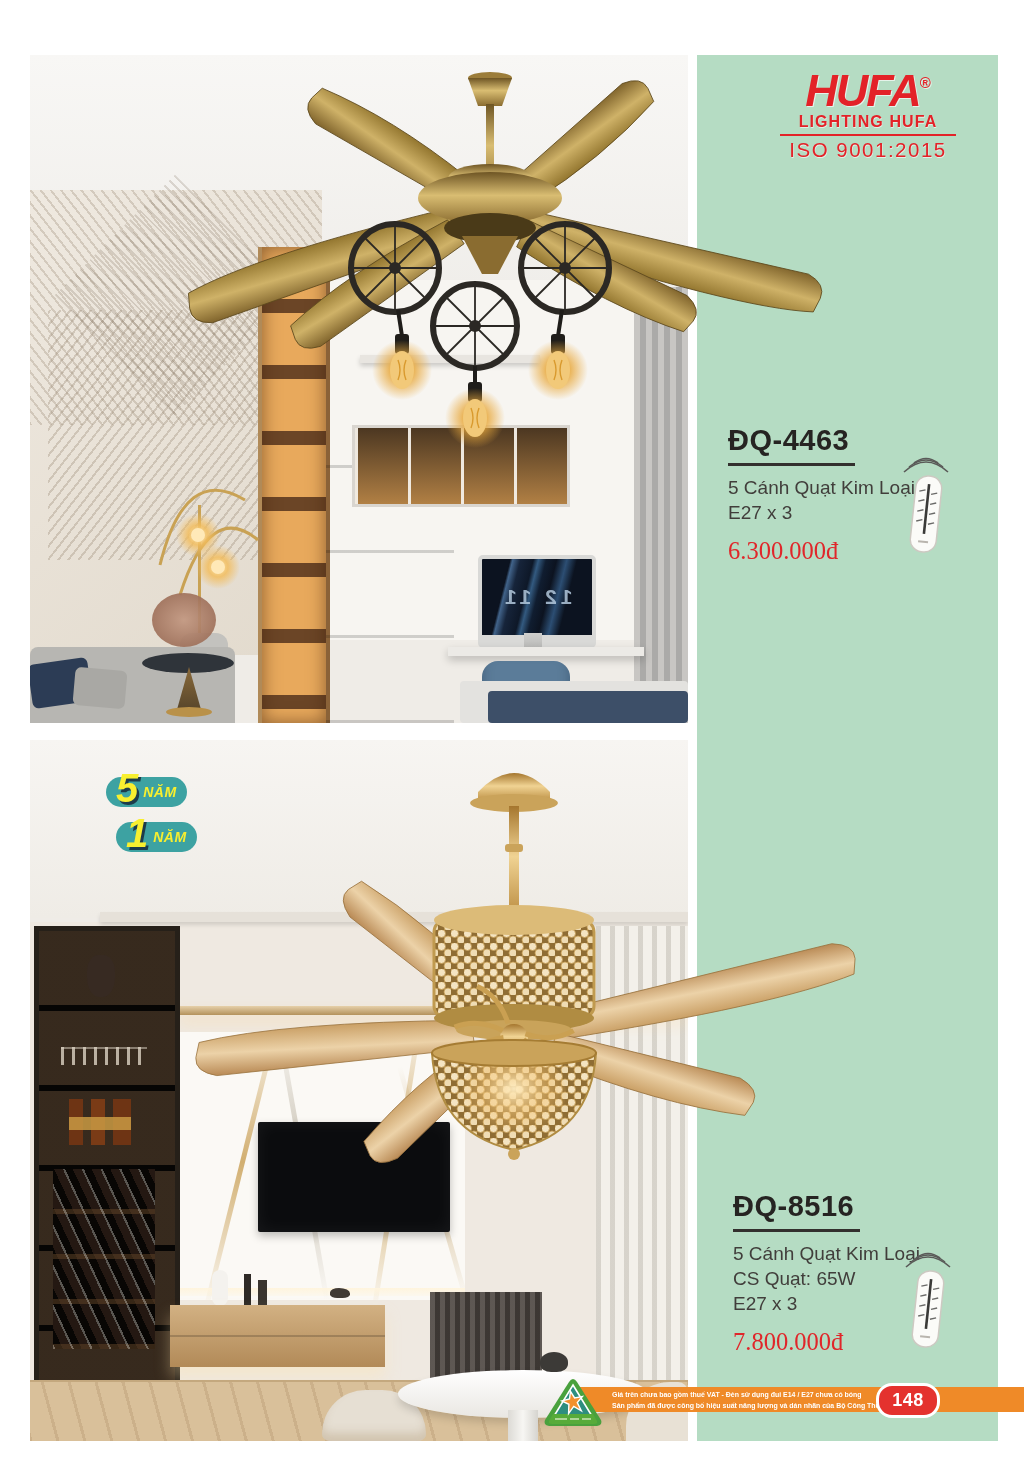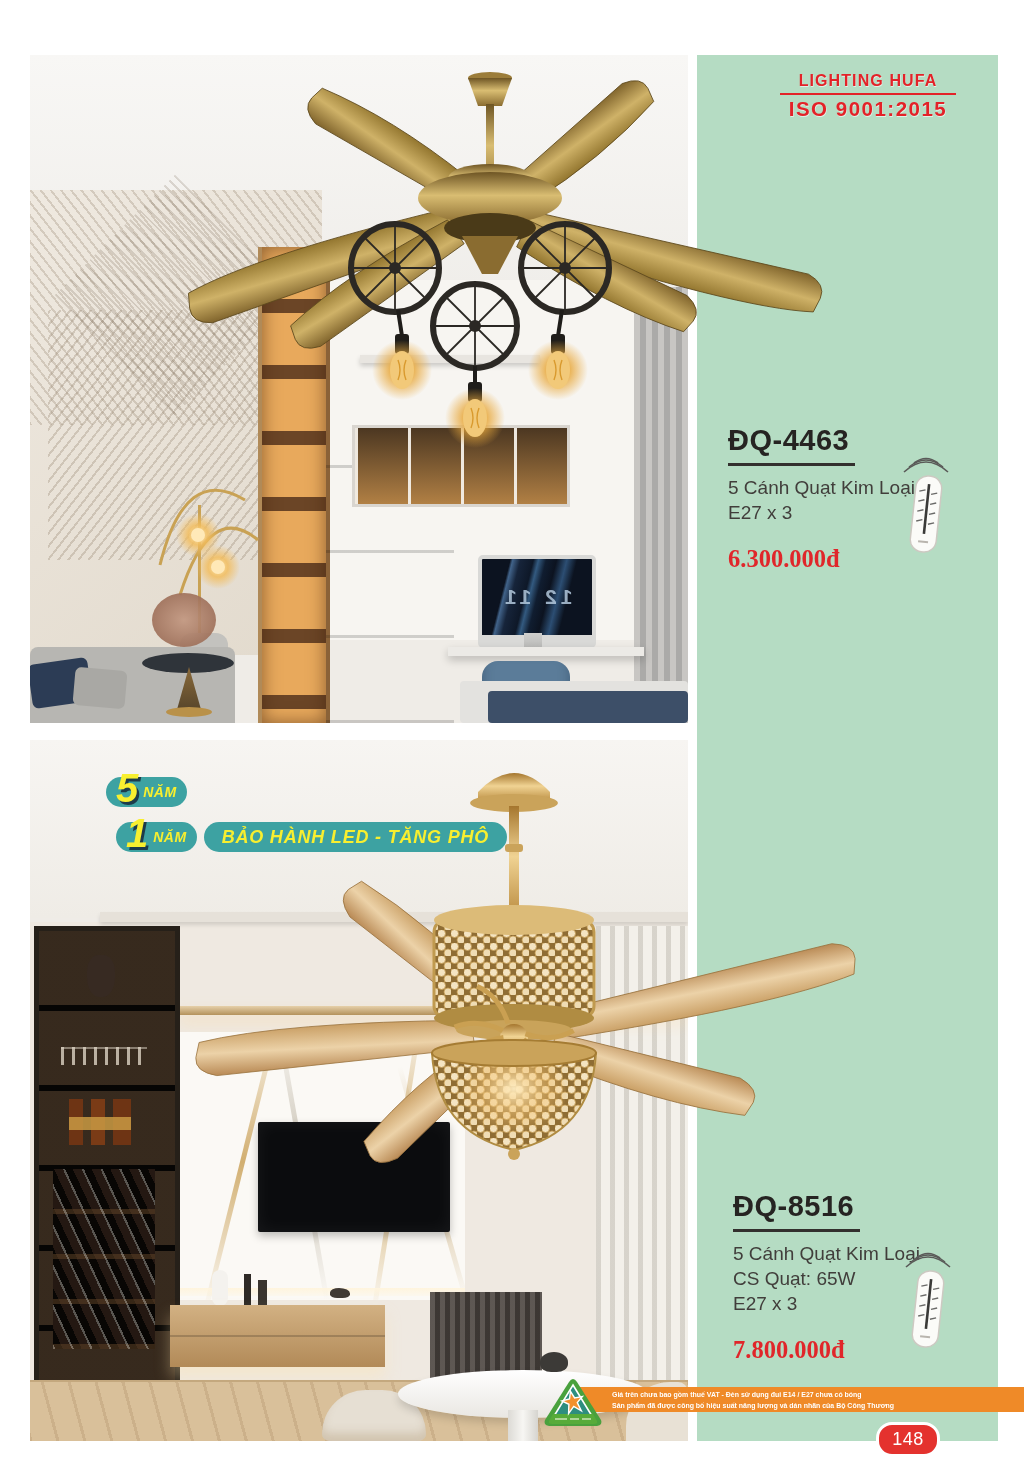--- a/index.html
+++ b/index.html
@@ -11,21 +11,21 @@
   .green-panel{left:697px;top:55px;width:301px;height:1386px;background:#b5dcc3;}
 
   
   .brand{left:778px;top:70px;width:180px;text-align:center;color:#e32228;z-index:9;}
   .brand-name{font-size:45px;font-weight:900;font-style:italic;letter-spacing:-2px;line-height:.92;
               text-shadow:1px 1px 0 rgba(255,255,255,.65);}
   .brand-reg{font-size:15px;font-weight:700;font-style:normal;vertical-align:18px;letter-spacing:0;}
   .brand-tagline{font-size:16px;font-weight:800;letter-spacing:1.1px;margin-top:2px;
                  text-shadow:.5px .5px 0 rgba(255,255,255,.6);}
   .brand-divider{border-top:2.5px solid #e32228;margin:3px 2px 2px 2px;}
-  .brand-iso{font-size:20.5px;font-weight:700;letter-spacing:1.5px;
+  .brand-iso{font-size:20.5px;font-weight:400;letter-spacing:1.5px;
              text-shadow:.5px .5px 0 rgba(255,255,255,.6);}
 
   
   .photo{position:absolute;overflow:hidden;background:#efece7;}
   .photo1{left:30px;top:55px;width:658px;height:668px;}
   .photo2{left:30px;top:740px;width:658px;height:701px;}
   .photo .abs{position:absolute;}
 
   
   .p1-ceiling{left:0;top:0;width:658px;height:255px;background:linear-gradient(#f8f7f5,#efede9);}
@@ -119,52 +119,53 @@
       border-radius:50%;box-shadow:0 5px 8px rgba(0,0,0,.15);}
   .p2-pedestal{left:478px;top:670px;width:30px;height:31px;background:linear-gradient(90deg,#dcdad5,#f7f6f3,#d6d4cf);}
   .p2-teapot{left:510px;top:612px;width:28px;height:20px;background:#3c3a37;border-radius:50% 50% 40% 40%;}
   .p2-chairR{left:596px;top:642px;width:62px;height:59px;background:#e8e1d5;border-radius:44px 10px 0 0;}
 
   
   .pinfo{z-index:9;color:#2b2927;}
   .pinfo .model{display:inline-block;font-size:29px;font-weight:800;letter-spacing:.5px;color:#262422;
       border-bottom:3px solid #33302e;padding:0 6px 6px 0;min-width:118px;}
   .pinfo .specs{margin-top:9px;font-size:19px;color:#413e3b;line-height:1.32;}
-  .pinfo .price{margin-top:20px;font-family:"Liberation Serif",serif;font-size:24.5px;font-weight:700;color:#e0262a;}
+  .pinfo .price{margin-top:12px;font-family:"Liberation Serif",serif;font-size:24.5px;font-weight:400;color:#e0262a;}
 
   
   .wrow{display:flex;align-items:center;z-index:11;height:32px;}
   .wpill{background:#3da2a2;border-radius:17px;height:30px;display:flex;align-items:center;}
   .wnum-pill{padding:0 10px 0 10px;}
   .wnum{font-size:40px;font-weight:900;font-style:italic;color:#f8ef2f;line-height:26px;
       text-shadow:2.5px 2.5px 0 #1d3b4a;margin:-8px 5px 0 0;}
   .wunit{font-size:14px;font-weight:800;font-style:italic;color:#f8ef2f;letter-spacing:.5px;}
   .wlabel-pill{margin-left:7px;padding:0 18px;font-size:18px;font-weight:800;font-style:italic;
       color:#f8ef2f;letter-spacing:.8px;white-space:nowrap;}
 
   
   .footer-bar{left:575px;top:1387px;width:449px;height:25px;background:#ef8a28;z-index:12;}
   .footer-lines{left:612px;top:1386px;width:310px;height:27px;z-index:13;display:flex;flex-direction:column;
       justify-content:center;color:#fff;font-size:8px;font-weight:700;line-height:11px;
       transform:scaleX(.87);transform-origin:left center;white-space:nowrap;}
-  .page-badge{left:876px;top:1422px;width:58px;height:29px;background:#e4322e;border:3px solid #fff;
-      border-radius:16px;color:#fff;font-size:18px;font-weight:400;display:flex;align-items:center;
+  .page-badge{left:876px;top:1383px;width:58px;height:29px;background:#e4322e;border:3px solid #fff;
+      border-radius:16px;color:#fff;font-size:18px;font-weight:700;display:flex;align-items:center;
       justify-content:center;z-index:14;letter-spacing:.5px;}
   .tri-logo{left:541px;top:1377px;z-index:14;}
   .remote{z-index:9;}
   svg{display:block;}
 </style>
 </head>
 <body>
 
 <div class="page">
 
   <div class="abs green-panel"></div>
 
   <div class="abs brand">
+    <div class="brand-name"><span>HUFA</span><span class="brand-reg">®</span></div>
     <div class="brand-tagline">LIGHTING HUFA</div>
     <div class="brand-divider"></div>
     <div class="brand-iso">ISO 9001:2015</div>
   </div>
 
   <div class="photo photo1">
     <div class="abs p1-ceiling"></div>
     <div class="abs p1-tex">
       <div class="abs t1"></div>
       <div class="abs t2"></div>
@@ -459,21 +460,20 @@
     <div class="wpill wnum-pill">
       <span class="wnum">5</span>
       <span class="wunit">NĂM</span>
     </div>
   </div>
   <div class="abs wrow" style="left:116px;top:821px">
     <div class="wpill wnum-pill">
       <span class="wnum">1</span>
       <span class="wunit">NĂM</span>
     </div>
-    <div class="wpill wlabel-pill">BẢO HÀNH LED - TĂNG PHÔ</div>
   </div>
 
   <div class="abs pinfo" style="left:733px;top:1190px;width:265px">
     <div class="model">ĐQ-8516</div>
     <div class="specs">
       <div>5 Cánh Quạt Kim Loại</div>
       <div>CS Quạt: 65W</div>
       <div>E27 x 3</div>
     </div>
     <div class="price">7.800.000đ</div>

